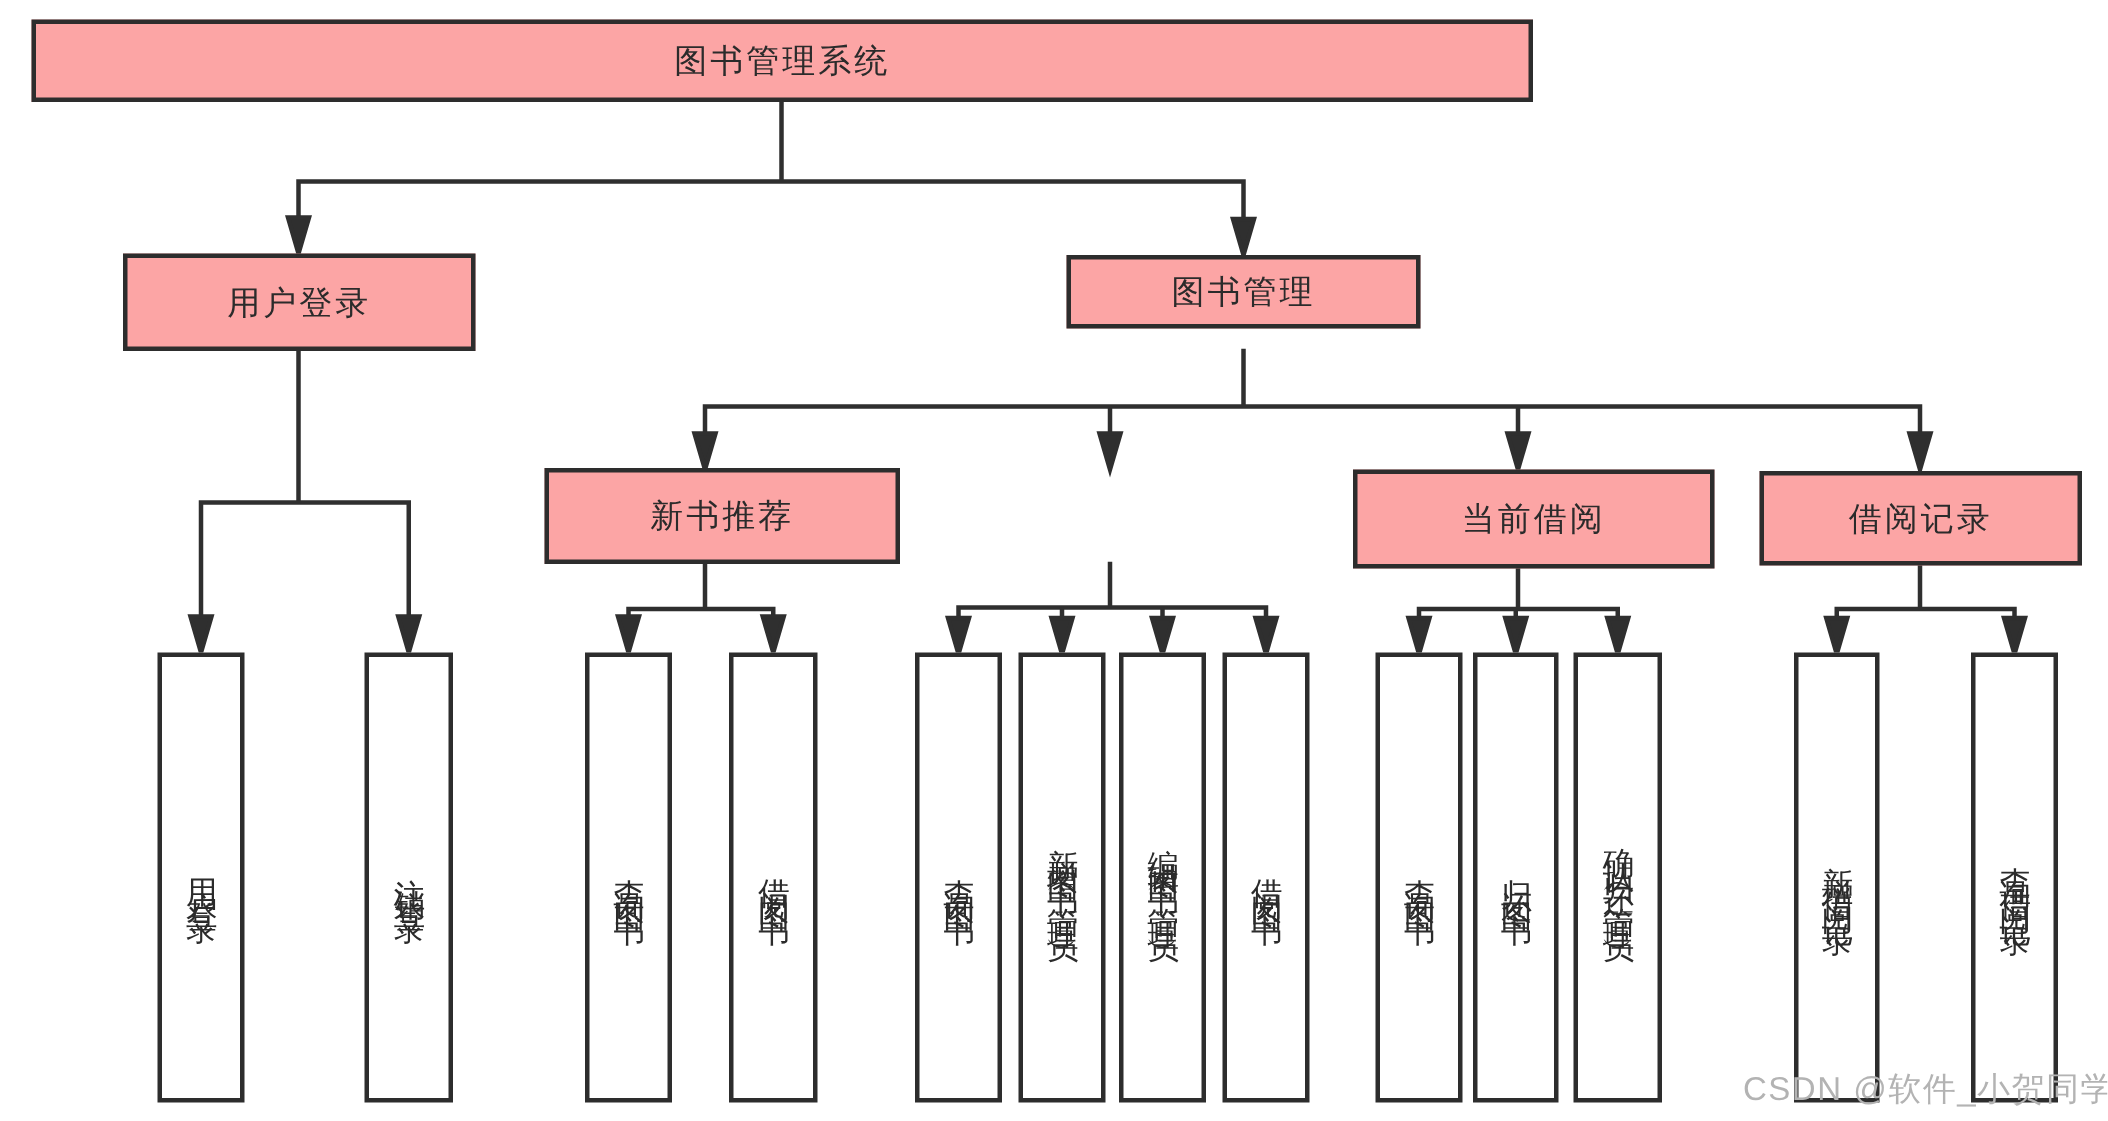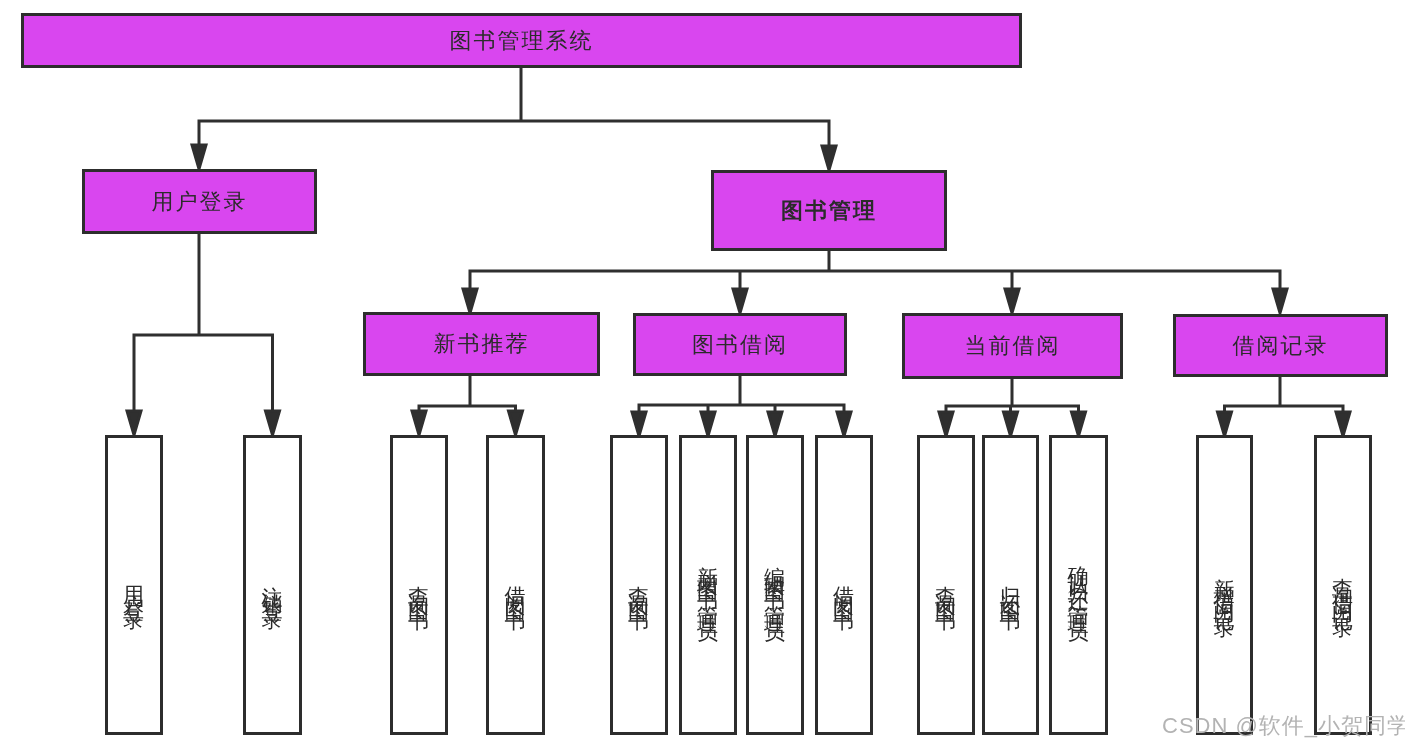--- a/index.html
+++ b/index.html
@@ -17,21 +17,21 @@
   }
   #wires {
     position: absolute;
     left: 0; top: 0;
     width: 1405px;
     height: 747px;
   }
   .node {
     position: absolute;
     box-sizing: border-box;
-    background: #d946ef;
+    background: #fca5a5;
     border: 3px solid #2d2d2d;
     display: flex;
     align-items: center;
     justify-content: center;
     font-size: 22px;
     letter-spacing: 2px;
     color: #2b2b2b;
     white-space: nowrap;
   }
   .leaf {
@@ -48,24 +48,24 @@
     text-orientation: mixed;
     font-size: 21px;
     letter-spacing: 8px;
     color: #2b2b2b;
     line-height: 1;
     overflow: hidden;
   }
   
   #node-root           { left: 21px;   top: 13px;  width: 1001px; height: 55px; }
   #node-user-login     { left: 82px;   top: 169px; width: 235px;  height: 65px; }
-  #node-book-mgmt      { left: 711px;  top: 170px; width: 236px;  height: 81px; font-weight: bold; }
+  #node-book-mgmt      { left: 711px;  top: 170px; width: 236px;  height: 49px; }
   #node-new-book       { left: 363px;  top: 312px; width: 237px;  height: 64px; }
   #node-book-borrow    { left: 633px;  top: 313px; width: 214px;  height: 63px; }
-  #node-current-borrow { left: 902px;  top: 313px; width: 221px;  height: 66px; }
+  #node-current-borrow { left: 902px;  top: 313px; width: 241px;  height: 66px; }
   #node-borrow-record  { left: 1173px; top: 314px; width: 215px;  height: 63px; }
   
   #leaf-u1 { left: 105px;  width: 58px; }
   #leaf-u2 { left: 243px;  width: 59px; }
   #leaf-n1 { left: 390px;  width: 58px; }
   #leaf-n2 { left: 486px;  width: 59px; }
   #leaf-b1 { left: 610px;  width: 58px; }
   #leaf-b2 { left: 679px;  width: 58px; }
   #leaf-b3 { left: 746px;  width: 58px; }
   #leaf-b4 { left: 815px;  width: 58px; }
@@ -141,21 +141,20 @@
       </g>
     </g>
   </svg>
 
   <div class="node" id="node-root">图书管理系统</div>
 
   <div class="node" id="node-user-login">用户登录</div>
   <div class="node" id="node-book-mgmt">图书管理</div>
 
   <div class="node" id="node-new-book">新书推荐</div>
-  <div class="node" id="node-book-borrow">图书借阅</div>
   <div class="node" id="node-current-borrow">当前借阅</div>
   <div class="node" id="node-borrow-record">借阅记录</div>
 
   <div class="leaf" id="leaf-u1">用户登录</div>
   <div class="leaf" id="leaf-u2">注销登录</div>
 
   <div class="leaf" id="leaf-n1">查询图书</div>
   <div class="leaf" id="leaf-n2">借阅图书</div>
 
   <div class="leaf" id="leaf-b1">查询图书</div>

